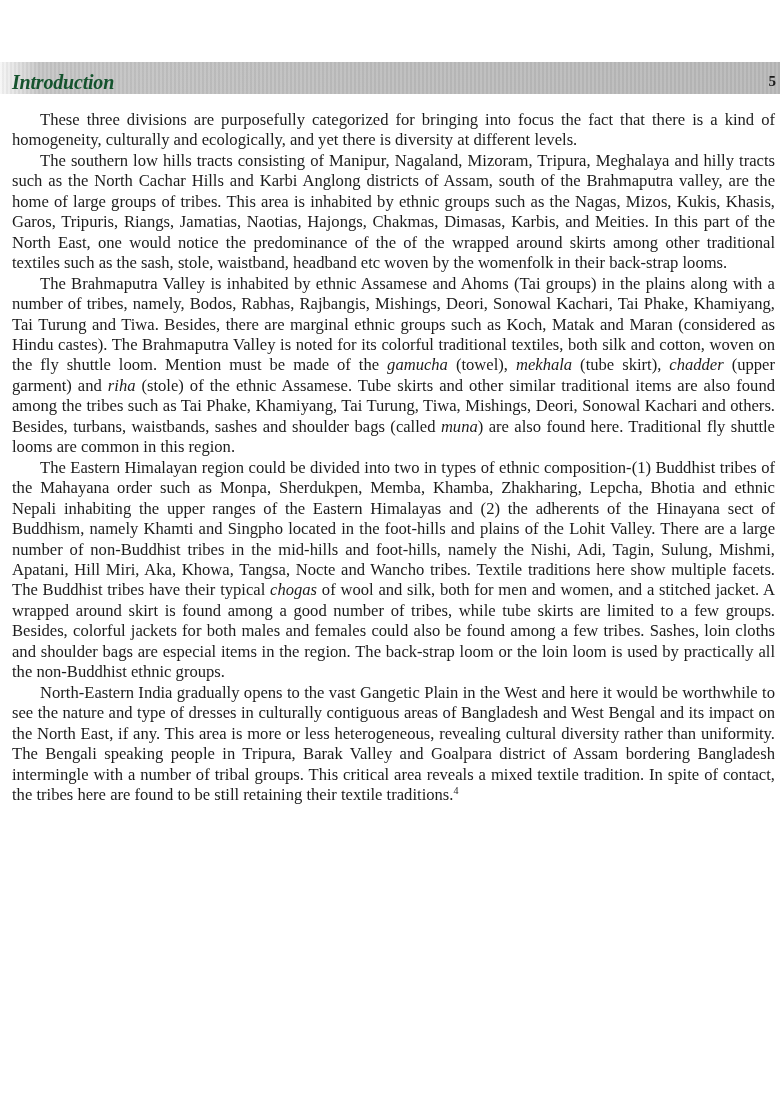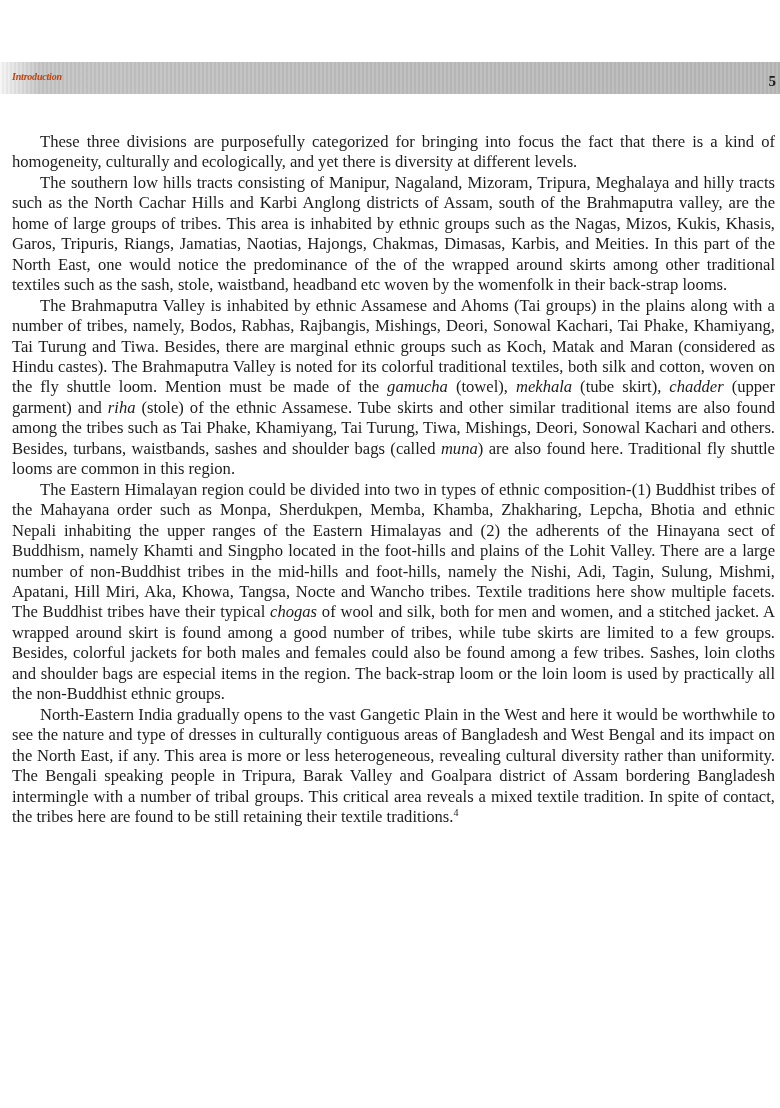--- a/index.html
+++ b/index.html
@@ -10,28 +10,28 @@
   .header-band {
     position: absolute; left: 0; top: 62px; width: 780px; height: 32px;
     background: linear-gradient(90deg, rgba(200,200,200,0.15) 0px, #c6c6c6 40px, #bdbdbd 50%, #b9b9b9 100%);
   }
   .header-band::after {
     content: ""; position: absolute; inset: 0;
     background-image: repeating-linear-gradient(90deg, rgba(255,255,255,0.06) 0 2px, rgba(0,0,0,0.04) 2px 4px);
   }
   .running-head {
     position: absolute; left: 12px; top: 71px; font-style: italic; font-weight: bold;
-    font-size: 10px; color: #c2410c; letter-spacing: -0.2px; z-index: 2;
+    font-size: 20px; color: #14532d; letter-spacing: -0.2px; z-index: 2;
   }
   .page-number {
     position: absolute; right: 4px; top: 73px; font-weight: bold; font-size: 15px;
     color: #1a1a1a; z-index: 2;
   }
   .body-text {
-    position: absolute; left: 12px; top: 132px; width: 763px;
+    position: absolute; left: 12px; top: 110px; width: 763px;
     font-size: 16.6px; line-height: 20.45px; text-align: justify; hyphens: none;
   }
   .para { margin: 0; text-indent: 28px; }
   em { }
   sup { font-size: 10px; line-height: 0; vertical-align: 6px; }
 </style>
 </head>
 <body>
 
 <div class="header-band"></div>

